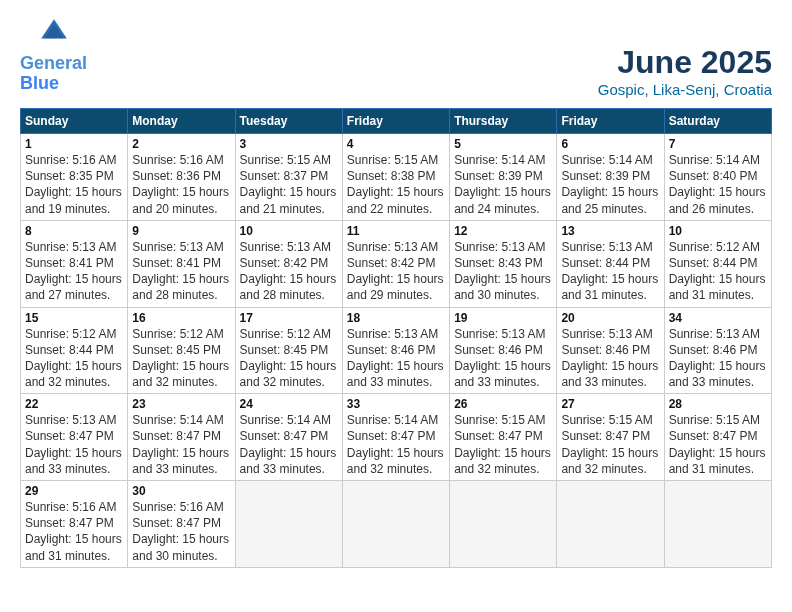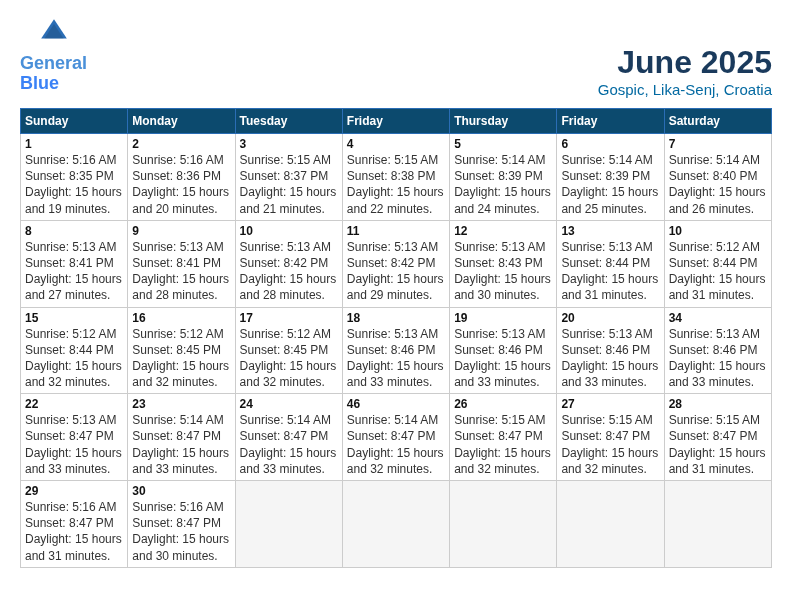--- a/index.html
+++ b/index.html
@@ -298,21 +298,21 @@
 and 33 minutes.</div>
           </td>
           <td>
             <span class="day-num">24</span>
             <div class="day-info" style="white-space: pre-line;">Sunrise: 5:14 AM
 Sunset: 8:47 PM
 Daylight: 15 hours
 and 33 minutes.</div>
           </td>
           <td>
-            <span class="day-num">46</span>
+            <span class="day-num">33</span>
             <div class="day-info" style="white-space: pre-line;">Sunrise: 5:14 AM
 Sunset: 8:47 PM
 Daylight: 15 hours
 and 32 minutes.</div>
           </td>
           <td>
             <span class="day-num">26</span>
             <div class="day-info" style="white-space: pre-line;">Sunrise: 5:15 AM
 Sunset: 8:47 PM
 Daylight: 15 hours

